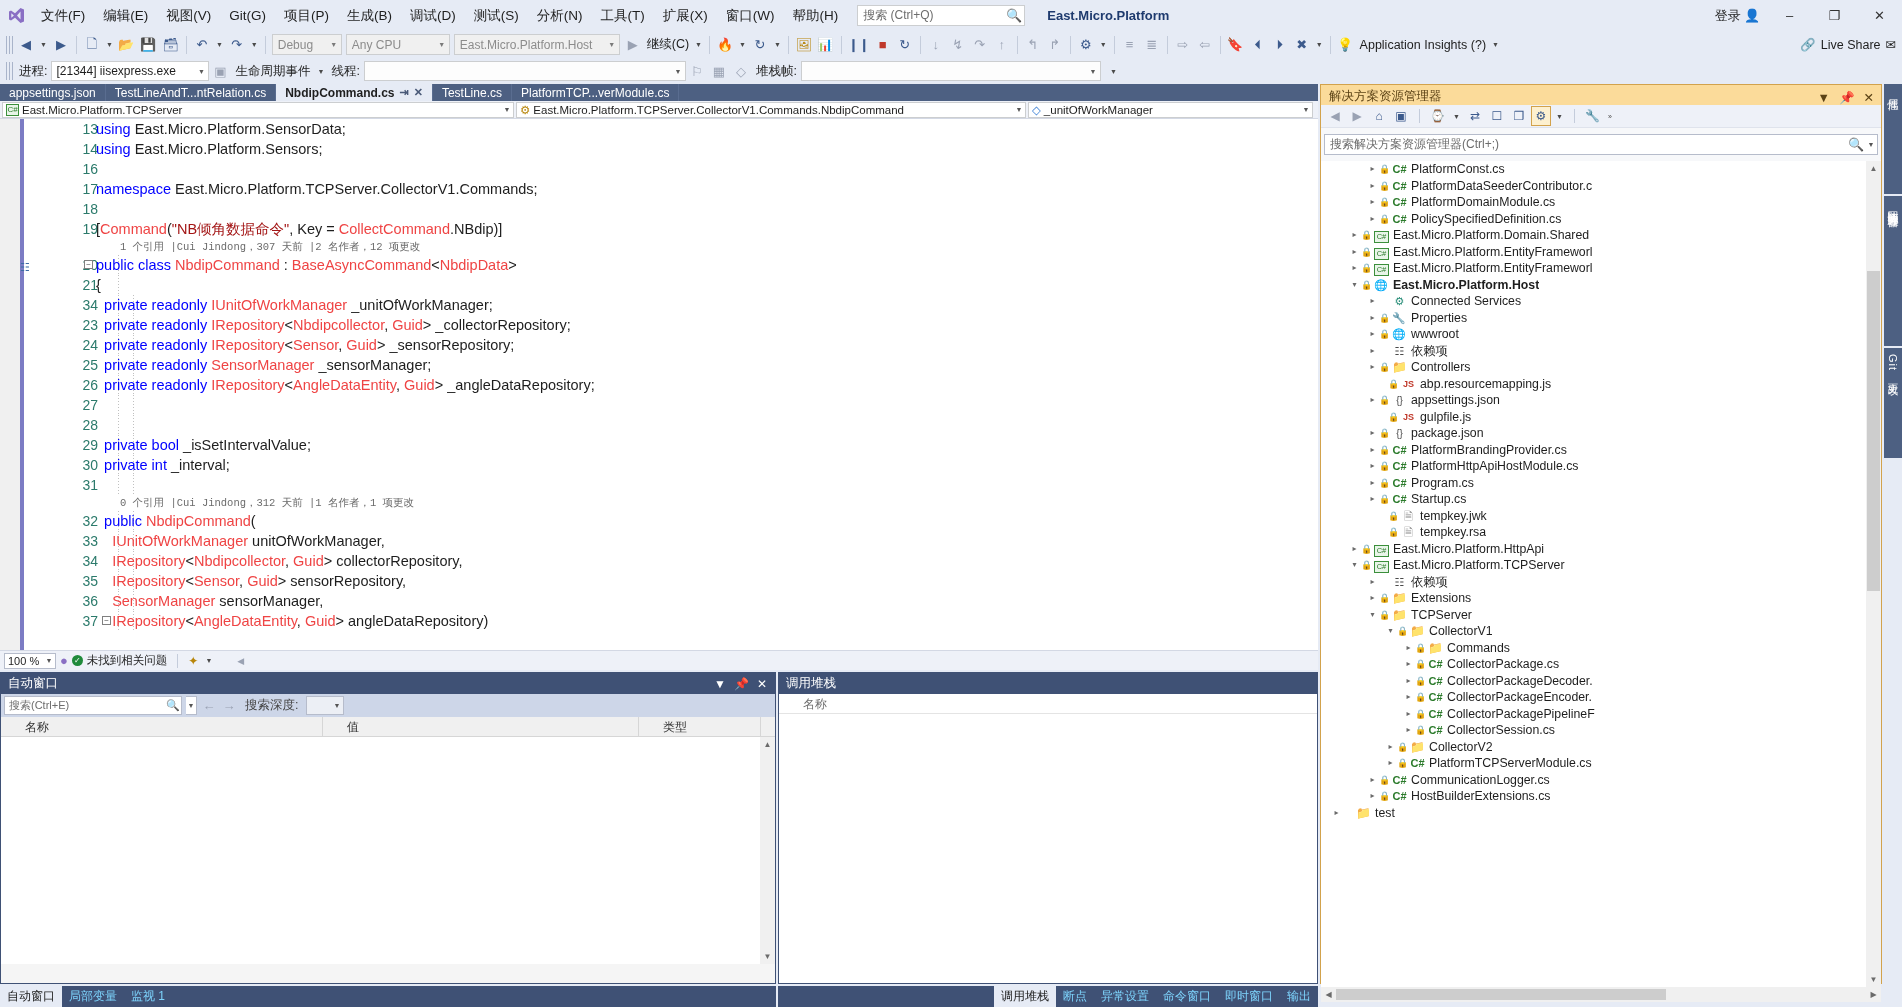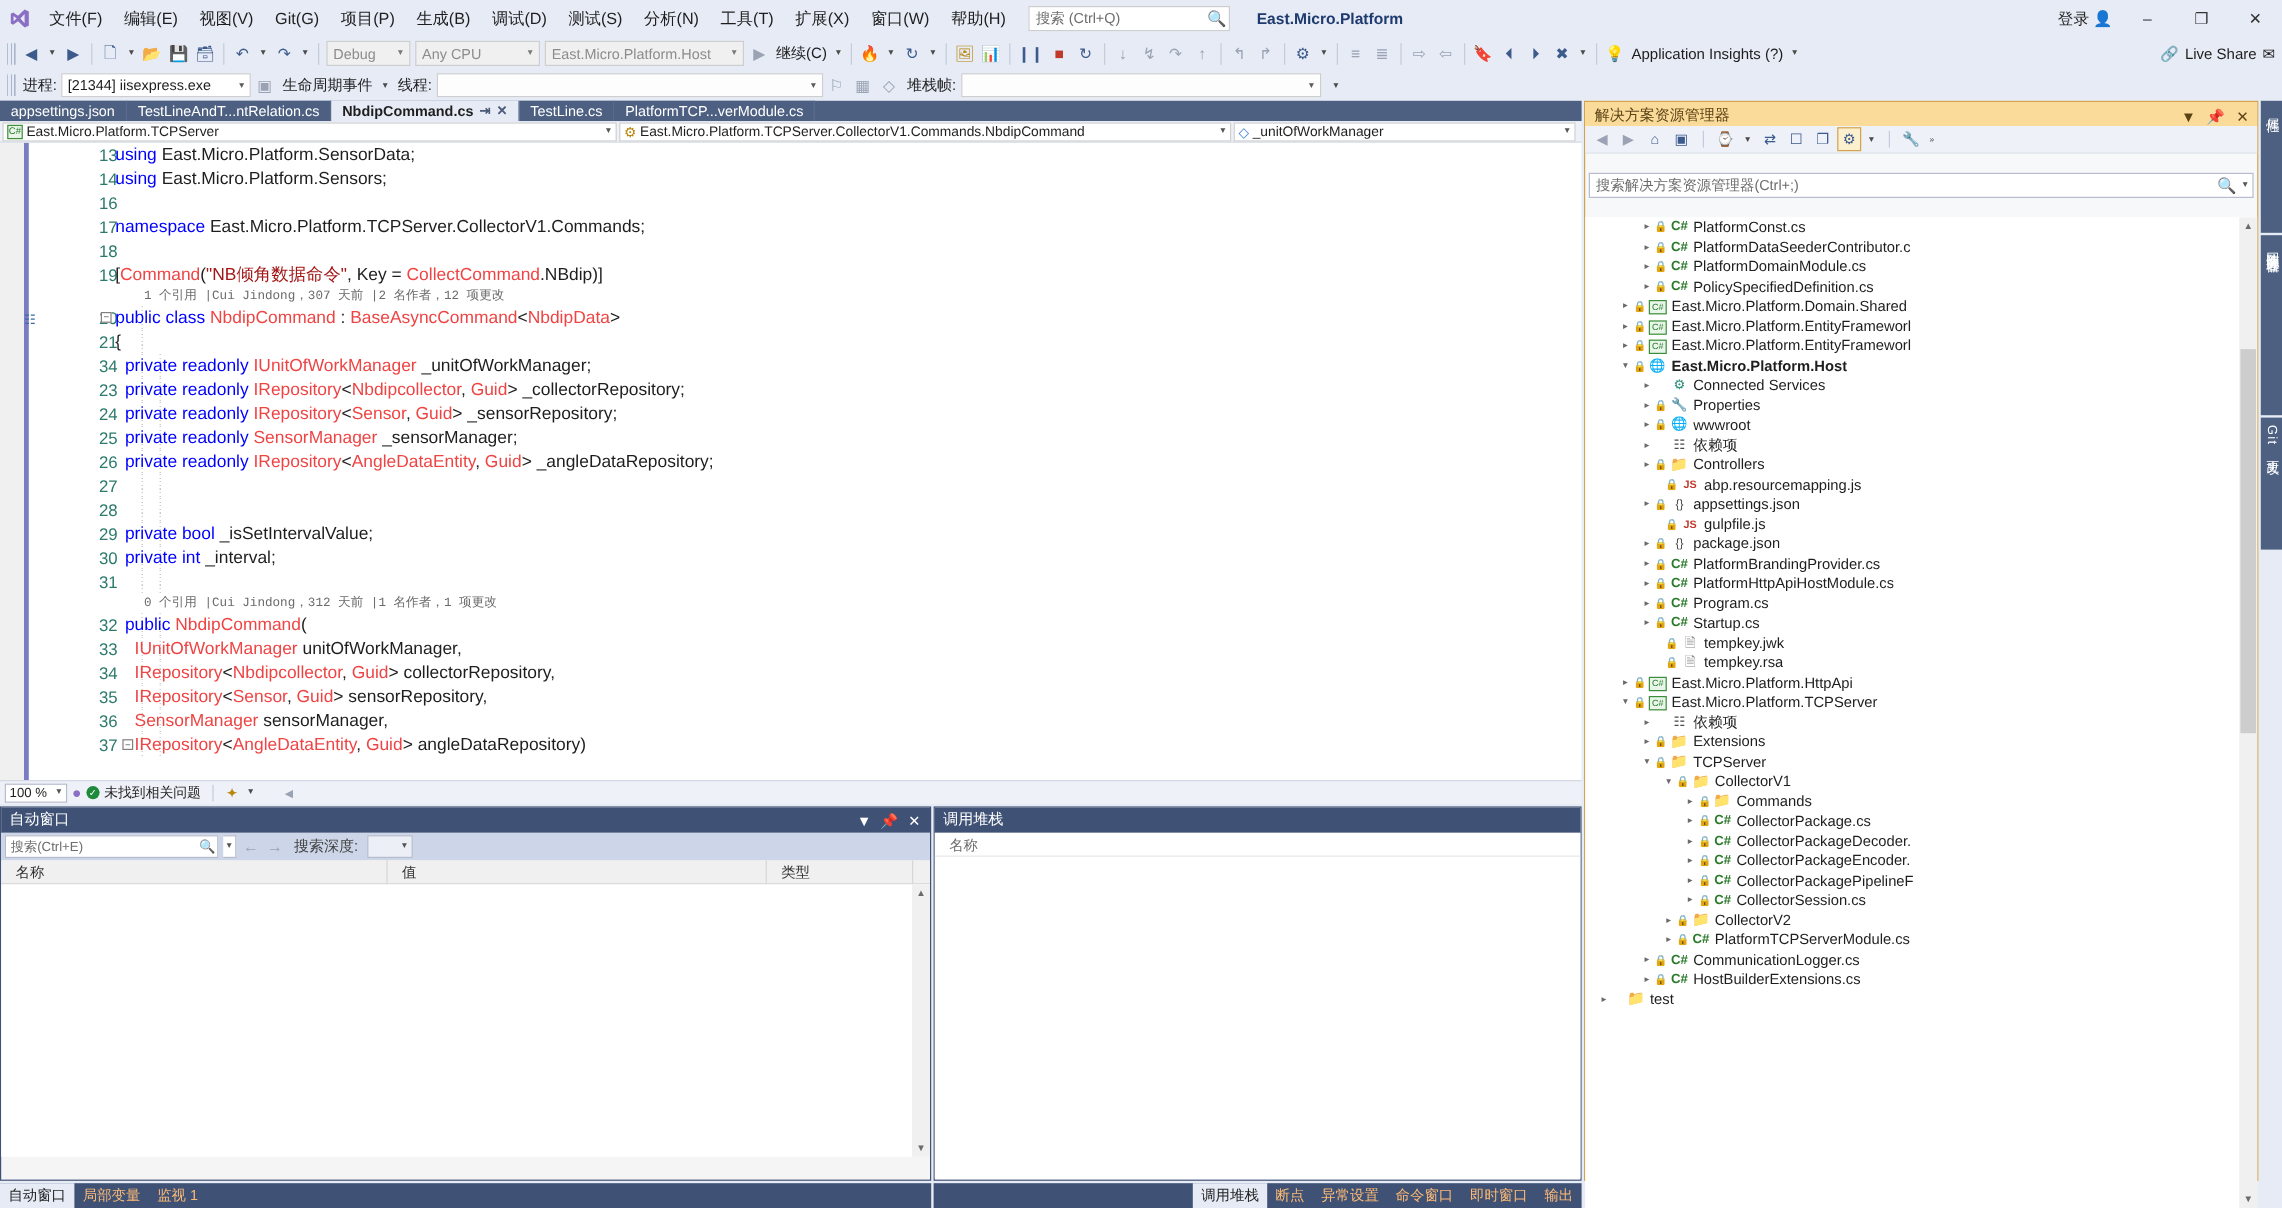--- a/index.html
+++ b/index.html
@@ -184,63 +184,63 @@
   .psearch-drop { width:11px; height:19px; border:1px solid #b6bccb; border-left:none; background:#fff;
                   display:flex; align-items:center; justify-content:center; font-size:7px; color:#555; }
   .nav-arrow { width: 16px; text-align: center; color: #9aa2b3; font-size: 13px; }
   .depth-combo { width: 38px; height: 19px; background:#eceff5; border:1px solid #b6bccb;
                  display:flex; align-items:center; }
   .depth-combo .cb-arrow{ margin-left:auto; width:13px; text-align:center; font-size:7px; color:#555; }
   .grid-head {
     height: 20px; background: #f0f0f0; display: flex; align-items: center;
     border-bottom: 1px solid #d6d6d6; font-size: 12px; color: #333;
   }
-  .gh-cell { padding-left: 12px; border-right: 1px solid #d6d6d6; height:20px; line-height:20px; }
+  .gh-cell { padding-left: 24px; border-right: 1px solid #d6d6d6; height:20px; line-height:20px; }
   .grid-body { background: #fff; height: 227px; position: relative; }
   .vscroll-track { position:absolute; right:0; top:0; width:15px; height:100%; background:#f0f0f0; }
   .vscroll-arrow { height:15px; text-align:center; font-size:8px; color:#6a6a6a; line-height:15px; }
 
   
   .panelR {
     position: absolute; top: 672px; left: 778px; width: 540px; height: 312px;
     background: #fff; border: 1px solid #3f5175;
   }
 
   
   .btabsL {
     position: absolute; top: 986px; left: 0; width: 776px; height: 21px;
     background: #3f5175; display: flex; align-items: center;
   }
   .btabsR {
     position: absolute; top: 986px; left: 778px; width: 540px; height: 21px;
     background: #3f5175; display: flex; align-items: center; justify-content: flex-end;
   }
   .btab { height: 21px; padding: 0 7px; display: flex; align-items: center;
-          font-size: 12px; color: #fdba74; }
+          font-size: 12px; color: #7dd3fc; }
   .btab.active { background: #e6ebf5; color: #1e1e1e; }
 
   
   .se {
     position: absolute; top: 84px; left: 1320px; width: 562px; height: 900px;
     background: #f7f8fa; border: 1px solid #d2a24c;
   }
   .se-head {
     height: 20px; background: #fbdb9a; display: flex; align-items: flex-end;
     padding: 0 4px 0 8px; font-size: 12.5px; color: #5c4316;
   }
   .se-head .tools { margin-left: auto; display: flex; align-items: center; gap: 9px; padding-right: 3px; }
   .se-toolbar {
     height: 23px; background: #eef1f8; display: flex; align-items: center; gap: 2px; padding: 0 4px;
     border-bottom: 1px solid #dfe3ec;
   }
   .se-tb { width: 20px; height: 20px; display: flex; align-items: center; justify-content: center;
            font-size: 12px; color: #3c5a8c; }
   .se-tb.sel { background: #fdf0cf; border: 1px solid #d2a24c; }
   .se-search {
-    height: 21px; background: #fff; border: 1px solid #b6bccb; margin: 16px 3px;
+    height: 21px; background: #fff; border: 1px solid #b6bccb; margin: 6px 3px;
     display: flex; align-items: center; padding-left: 5px; font-size: 12px; color: #6d6d6d;
   }
   .se-search .mag { margin-left: auto; width: 18px; text-align: center; color: #2b579a; font-size: 13px; }
   .se-search .dd { width: 12px; text-align: center; font-size: 7px; color: #555; }
   .se-tree { position: relative; background: #fff; height: 826px; overflow: hidden; }
   .se-row {
     height: 16.5px; display: flex; align-items: center; font-size: 12.3px; white-space: nowrap;
     color: #1e1e1e; line-height: 16.5px;
   }
   .se-tri { width: 13px; text-align: center; font-size: 8px; color: #6a6a6a; flex: none; }

